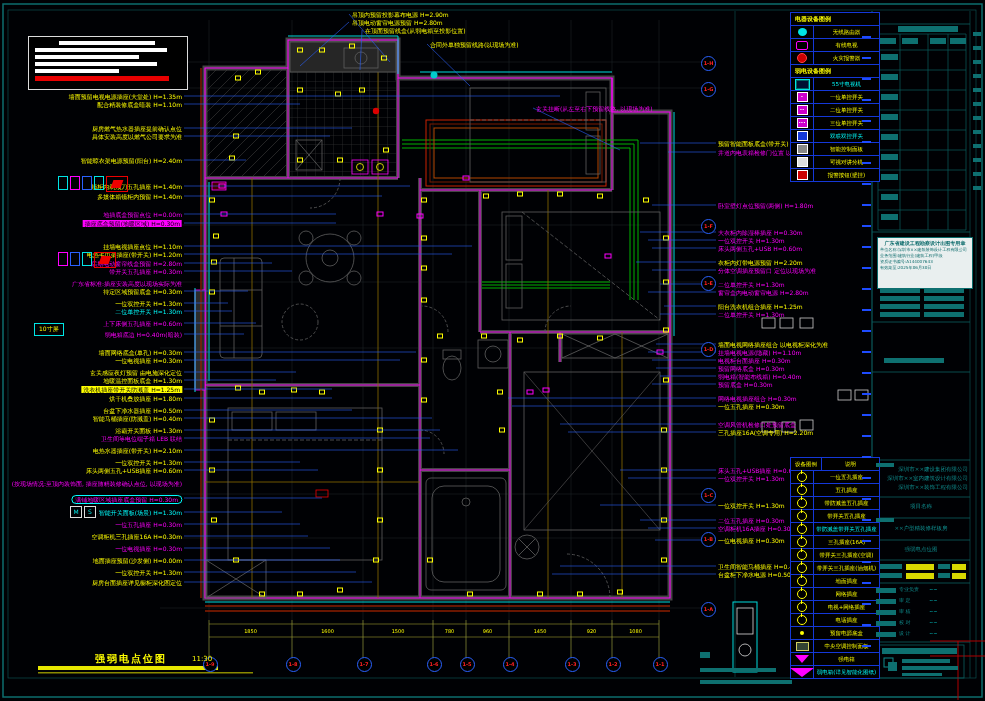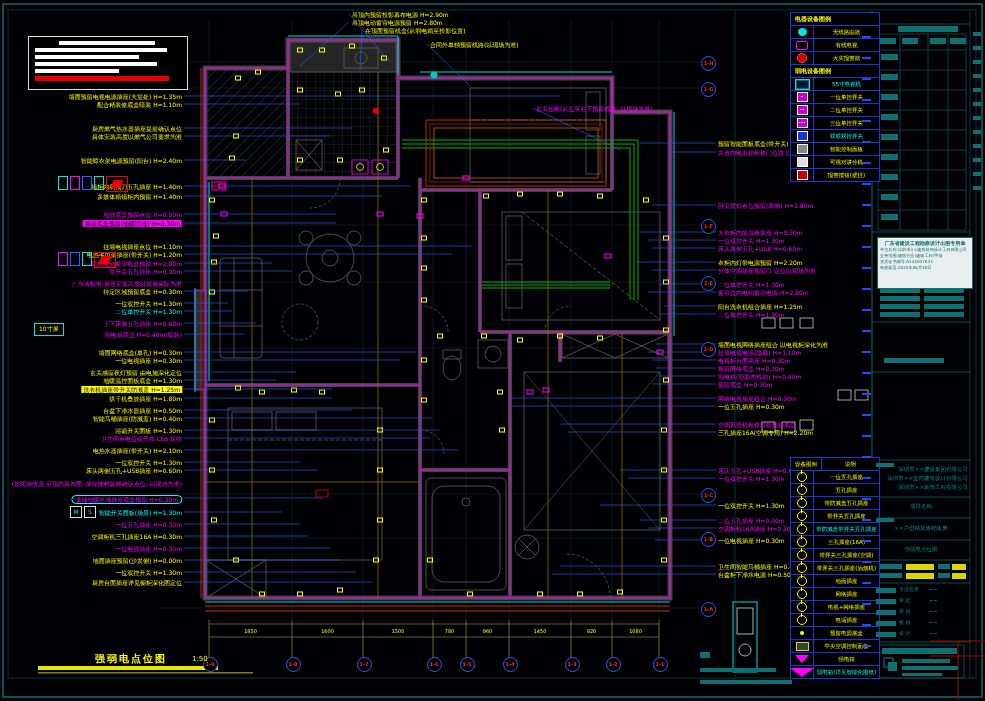--- a/index.html
+++ b/index.html
@@ -783,21 +783,21 @@
   <div id="tb-texts">
       <div class="tb-text" style="left: 968px; top: 466px; transform: translateX(-100%);">深圳市××建设集团有限公司</div>
       <div class="tb-text" style="left: 968px; top: 475px; transform: translateX(-100%);">深圳市××室内建筑设计有限公司</div>
       <div class="tb-text" style="left: 968px; top: 484px; transform: translateX(-100%);">深圳市××装饰工程有限公司</div>
       <div class="tb-text tb-center" style="left: 921px; top: 503px;">项目名称</div>
       <div class="tb-text tb-center" style="left: 921px; top: 525px;">××户型精装修样板房</div>
       <div class="tb-text tb-center" style="left: 921px; top: 546px;">强弱电点位图</div>
     </div>
 
   <div id="plan-title">强弱电点位图</div>
-  <div id="plan-scale">1:50</div>
+  <div id="plan-scale">11:30</div>
 
 <div class="tealbar" style="left: 898px; top: 26px; width: 60px; height: 6px;"></div>
     <div class="tealbar" style="left: 902px; top: 38px; width: 16px; height: 6px;"></div>
     <div class="tealbar" style="left: 930px; top: 38px; width: 16px; height: 6px;"></div>
     <div class="tealbar" style="left: 950px; top: 38px; width: 16px; height: 6px;"></div>
     <div class="tealbar" style="left: 880px; top: 38px; width: 16px; height: 6px;"></div>
     <div class="tealbar" style="left: 881px; top: 54px; width: 17px; height: 6px;"></div>
     <div class="tealbar" style="left: 881px; top: 74px; width: 17px; height: 6px;"></div>
     <div class="tealbar" style="left: 881px; top: 94px; width: 17px; height: 6px;"></div>
     <div class="tealbar" style="left: 881px; top: 114px; width: 17px; height: 6px;"></div>

